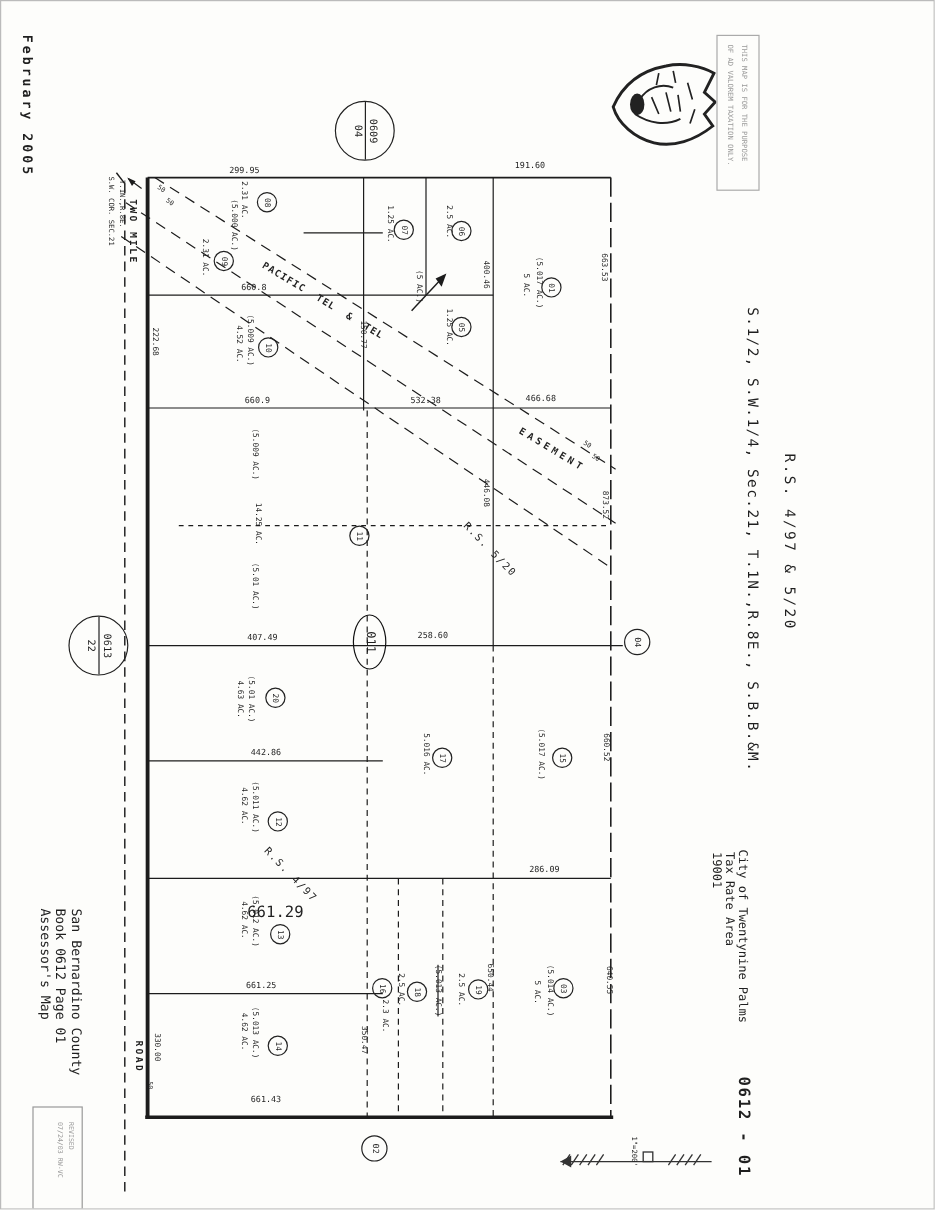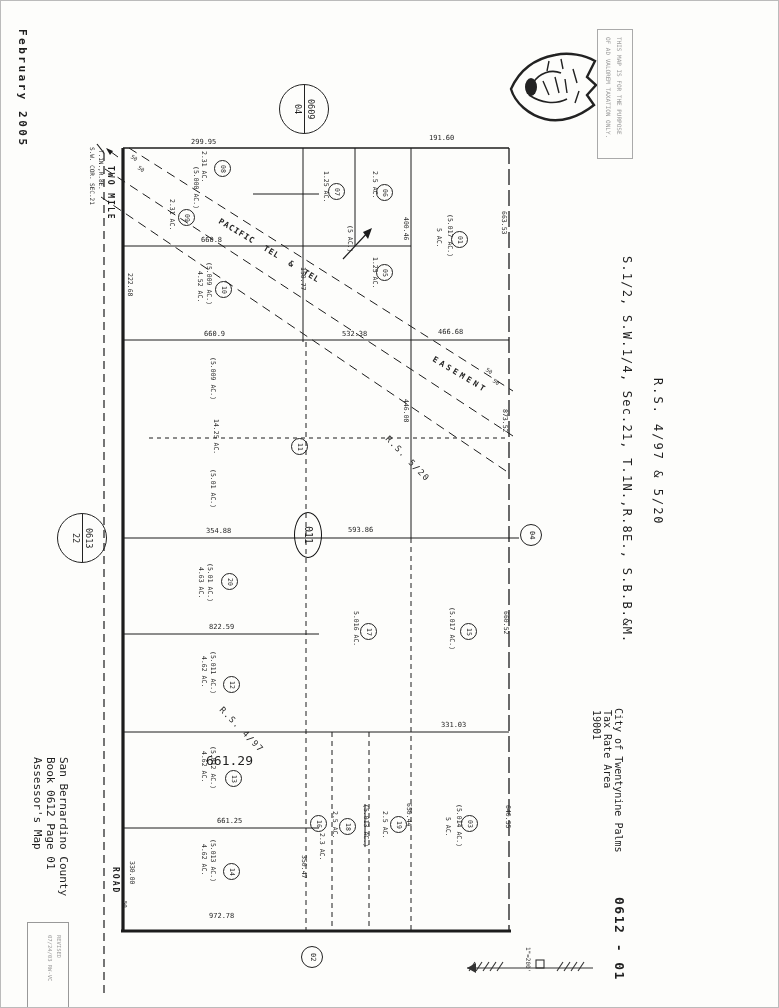--- a/index.html
+++ b/index.html
@@ -95,27 +95,27 @@
     </g>
   </svg>
 
   <div id="annotations">
       <div class="h" style="left: 190px; top: 138px; font-size: 7px;">299.95</div>
       <div class="h" style="left: 428px; top: 134px; font-size: 7px;">191.60</div>
       <div class="h" style="left: 200px; top: 236px; font-size: 7px;">660.8</div>
       <div class="h" style="left: 203px; top: 330px; font-size: 7px;">660.9</div>
       <div class="h" style="left: 341px; top: 330px; font-size: 7px;">532.38</div>
       <div class="h" style="left: 437px; top: 328px; font-size: 7px;">466.68</div>
-      <div class="h" style="left: 205px; top: 527px; font-size: 7px;">354.88</div>
-      <div class="h" style="left: 347px; top: 526px; font-size: 7px;">593.86</div>
-      <div class="h" style="left: 208px; top: 623px; font-size: 7px;">822.59</div>
+      <div class="h" style="left: 205px; top: 527px; font-size: 7px;">407.49</div>
+      <div class="h" style="left: 347px; top: 526px; font-size: 7px;">258.60</div>
+      <div class="h" style="left: 208px; top: 623px; font-size: 7px;">442.86</div>
       <div class="h" style="left: 205px; top: 753px; font-size: 13px;">661.29</div>
-      <div class="h" style="left: 440px; top: 721px; font-size: 7px;">331.03</div>
-      <div class="h" style="left: 216px; top: 817px; font-size: 7px;">661.25</div>
-      <div class="h" style="left: 208px; top: 912px; font-size: 7px;">972.78</div>
+      <div class="h" style="left: 440px; top: 721px; font-size: 7px;">286.09</div>
+      <div class="h" style="left: 204px; top: 817px; font-size: 7px;">661.25</div>
+      <div class="h" style="left: 208px; top: 912px; font-size: 7px;">661.43</div>
       <div class="v" style="left: 125px; top: 272px; font-size: 6.5px;">222.68</div>
       <div class="v" style="left: 298px; top: 266px; font-size: 6.5px;">150.77</div>
       <div class="v" style="left: 401px; top: 216px; font-size: 6.5px;">400.46</div>
       <div class="v" style="left: 401px; top: 398px; font-size: 6.5px;">446.08</div>
       <div class="v" style="left: 499px; top: 210px; font-size: 6.5px;">663.53</div>
       <div class="v" style="left: 500px; top: 408px; font-size: 6.5px;">873.52</div>
       <div class="v" style="left: 501px; top: 610px; font-size: 6.5px;">660.52</div>
       <div class="v" style="left: 503px; top: 804px; font-size: 6.5px;">640.55</div>
       <div class="v" style="left: 404px; top: 802px; font-size: 6.5px;">650.44</div>
       <div class="v" style="left: 299px; top: 854px; font-size: 6.5px;">350.47</div>

